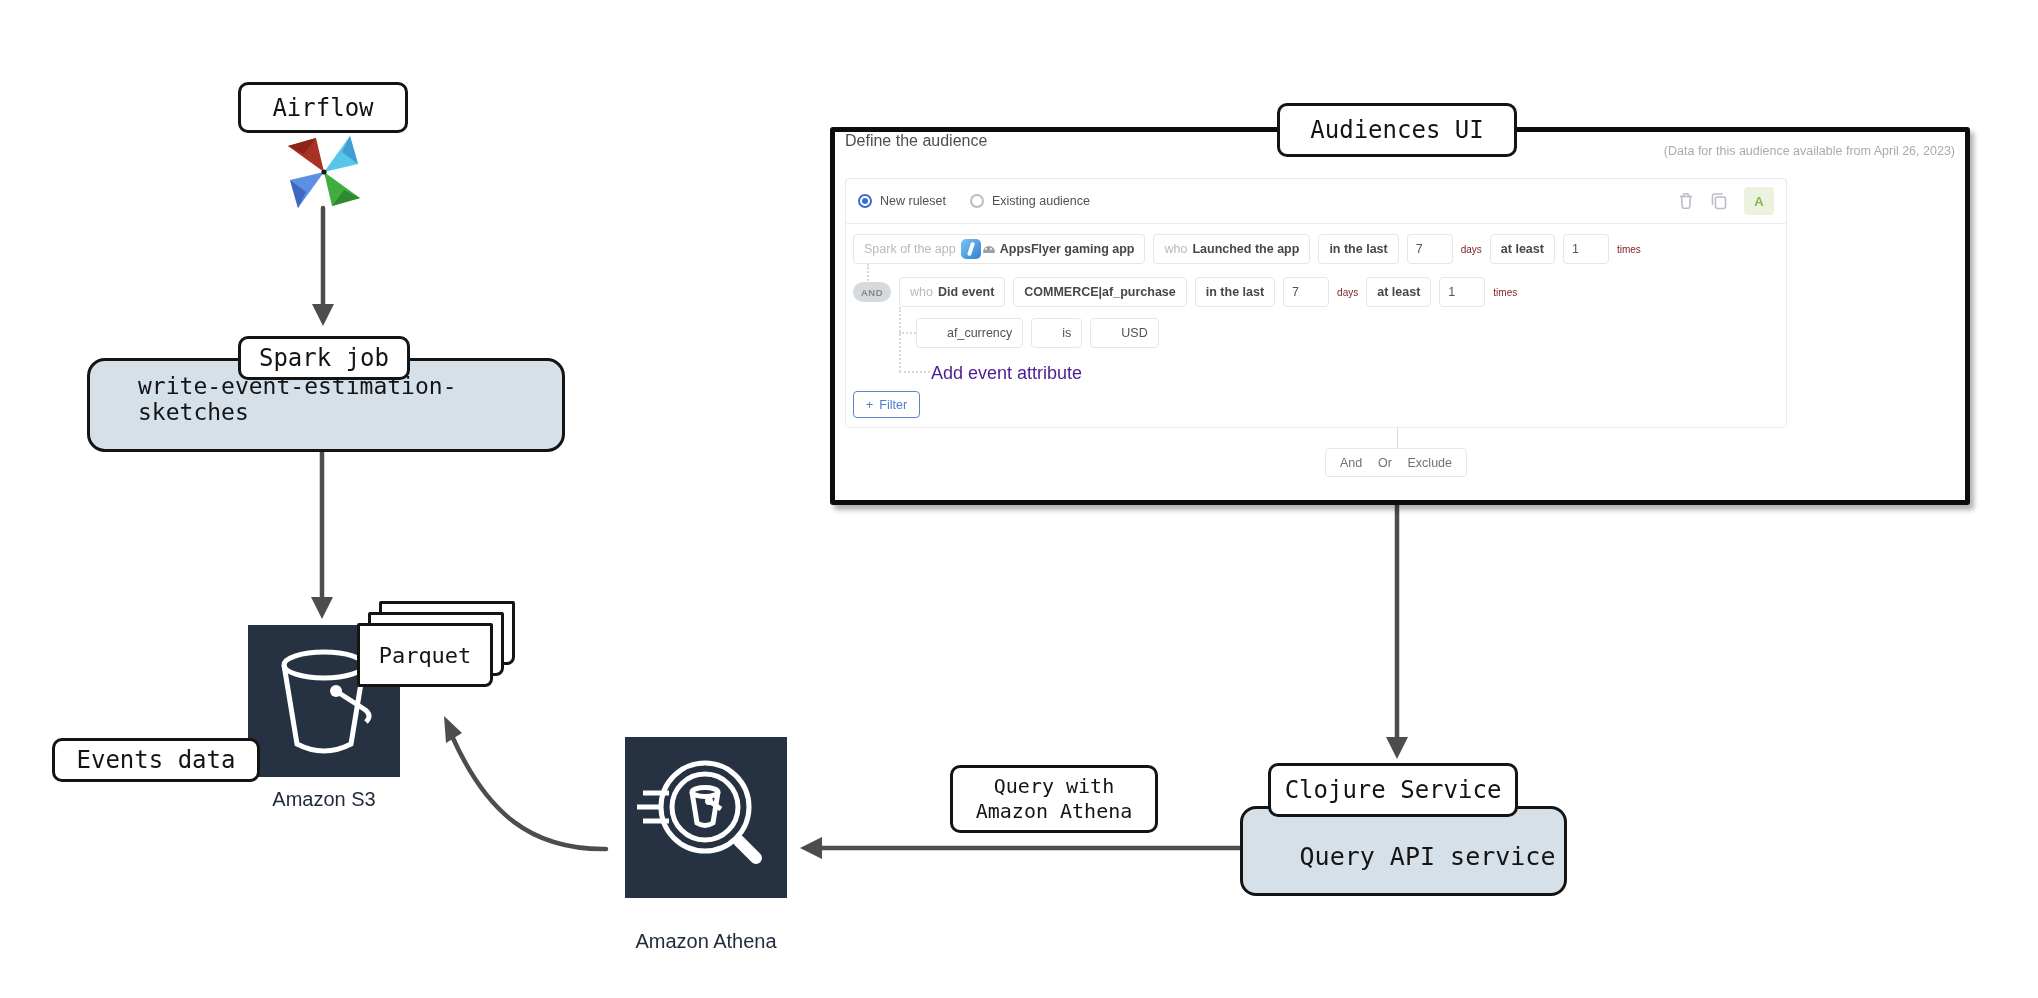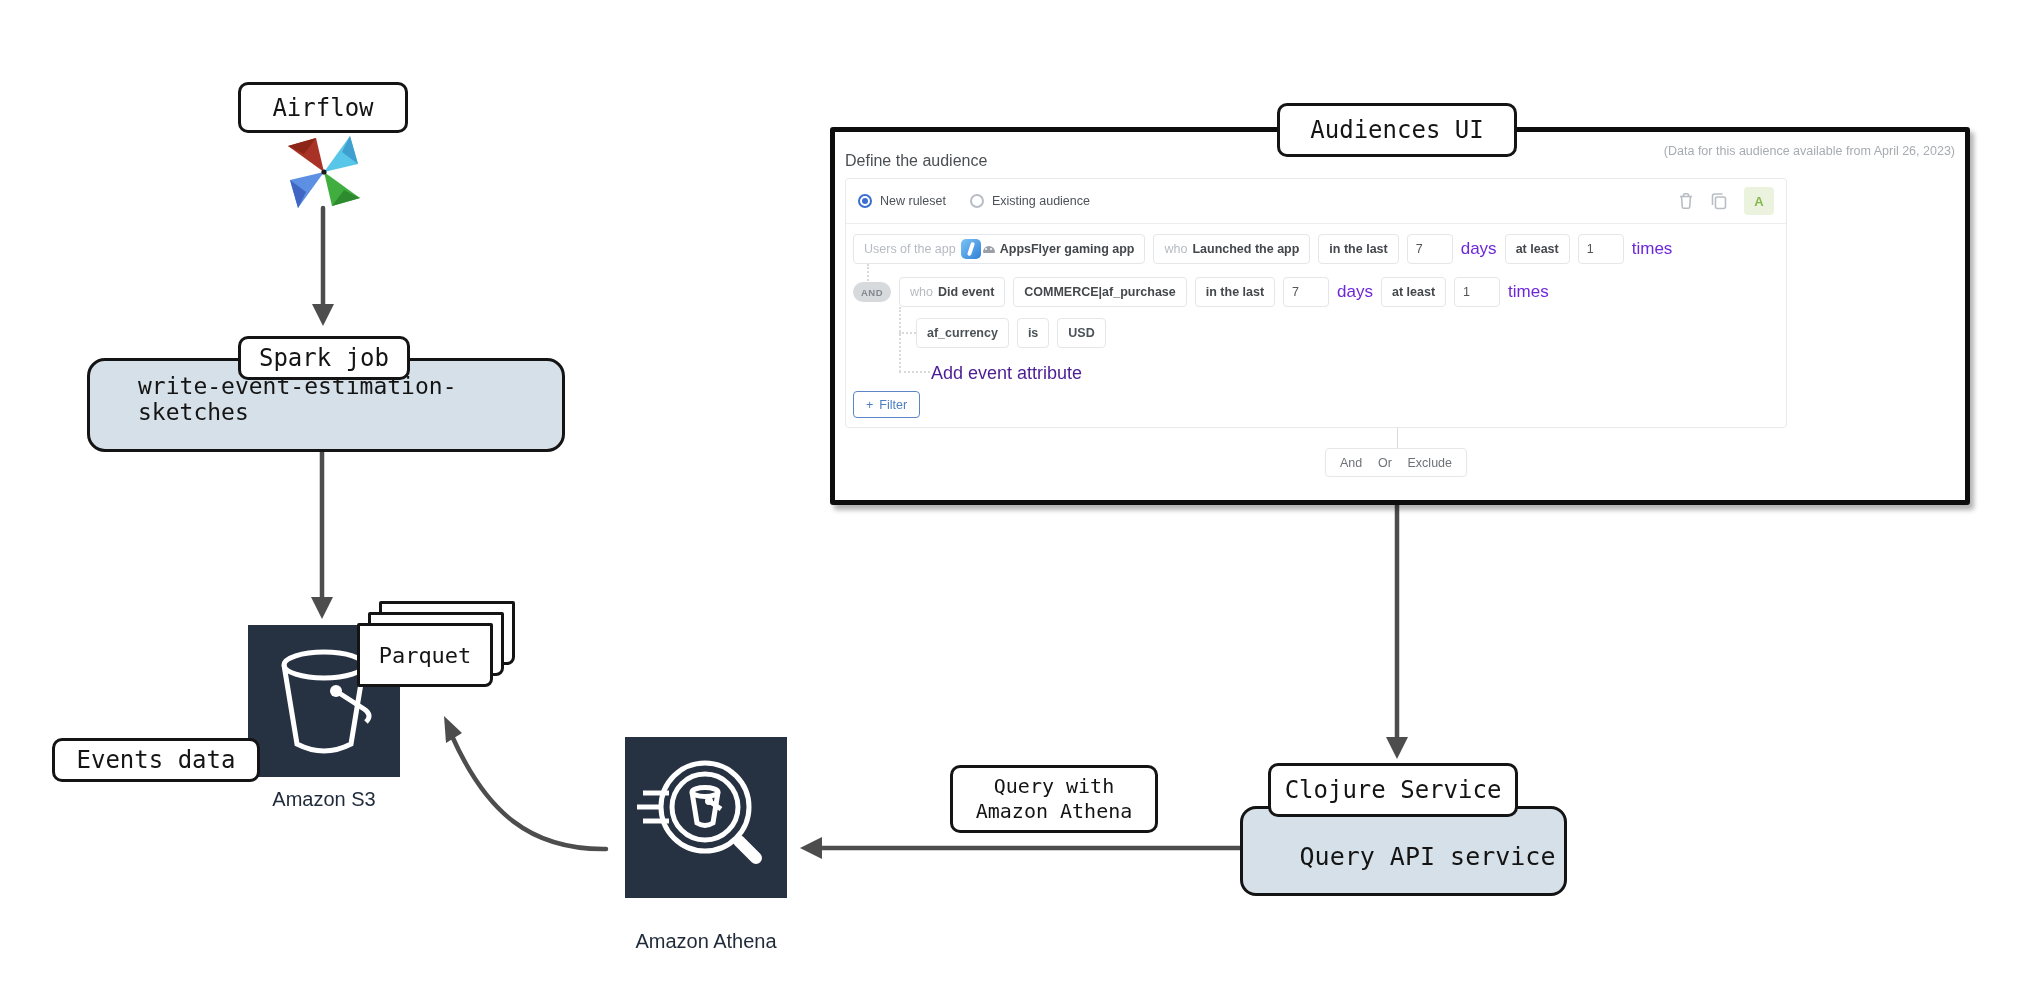--- a/index.html
+++ b/index.html
@@ -19,43 +19,43 @@
   .awsicon{position:absolute;background:#263141;z-index:2;}
   .awscaption{position:absolute;font-weight:400;font-size:20px;color:#1f2a3a;z-index:2;
               text-align:center;transform:translateX(-50%);white-space:nowrap;}
   .page{position:absolute;background:#ffffff;border:3px solid #141414;box-sizing:border-box;
         width:136px;height:64px;border-radius:2px 2px 8px 2px;}
 
   
   #panel{position:absolute;left:830px;top:127px;width:1140px;height:378px;background:#ffffff;
          border:5px solid #0d0d0d;border-radius:3px;z-index:1;box-sizing:border-box;
          box-shadow:4px 5px 5px rgba(0,0,0,0.30);}
-  #panel .title{position:absolute;left:10px;top:20px;font-size:16px;font-weight:500;color:#4b4f54;text-align:center;}
+  #panel .title{position:absolute;left:10px;top:0;font-size:16px;font-weight:500;color:#4b4f54;text-align:center;}
   #panel .note{position:absolute;right:10px;top:12px;font-size:12.5px;color:#a7acb1;}
   #card{position:absolute;left:10px;top:46px;width:942px;height:250px;background:#ffffff;
         border:1px solid #e9e9e9;border-radius:4px;box-sizing:border-box;}
   .radiorow{position:absolute;left:0;top:0;width:100%;height:45px;display:flex;align-items:center;
             padding:0 12px;box-sizing:border-box;border-bottom:1px solid #ededed;}
   .radio{width:14px;height:14px;border-radius:50%;box-sizing:border-box;display:inline-block;flex:none;}
   .radio.on{border:2px solid #3a6fd0;position:relative;}
   .radio.on::after{content:"";position:absolute;left:2px;top:2px;width:6px;height:6px;border-radius:50%;background:#3a6fd0;}
   .radio.off{border:2px solid #b9bec4;}
   .radiolabel{font-size:12.5px;color:#4c5157;margin:0 24px 0 8px;}
   .rowicons{margin-left:auto;display:flex;align-items:center;gap:16px;}
   .abadge{width:30px;height:28px;background:#ebf3de;border-radius:4px;display:flex;align-items:center;
           justify-content:center;font-size:13px;font-weight:700;color:#85b84d;}
   .rrow{position:absolute;display:flex;align-items:center;gap:8px;height:30px;}
   .pill{display:inline-flex;align-items:center;gap:5px;height:30px;padding:0 10px;background:#fff;
         border:1px solid #e4e6e9;border-radius:4px;font-size:12.5px;white-space:nowrap;box-sizing:border-box;}
   .gtx{color:#b6bbc1;}
   .btx{color:#44484d;font-weight:700;}
-  .mtx{color:#4c5358;font-weight:700;}
+  .mtx{color:#4c5358;font-weight:400;margin-left:20px;}
   .num{width:46px;height:30px;border:1px solid #e4e6e9;border-radius:4px;padding:0 0 0 8px;
        font-size:12.5px;color:#555;font-family:"Liberation Sans",sans-serif;box-sizing:border-box;outline:none;}
-  .loose{font-size:17px;color:#6d28d9;}
+  .loose{font-size:10px;color:#7f1d1d;}
   .andbadge{height:20px;padding:0 8px;background:#d7dadd;border-radius:10px;display:inline-flex;
             align-items:center;font-size:9.5px;font-weight:700;color:#83888d;letter-spacing:.5px;}
   .link{position:absolute;font-size:18px;color:#4c1d95;cursor:pointer;}
   .filterbtn{position:absolute;height:27px;padding:0 12px;border:1px solid #5a86c6;border-radius:4px;
              background:#fff;color:#4b7fc3;font-size:12.5px;display:inline-flex;align-items:center;gap:6px;
              font-family:"Liberation Sans",sans-serif;cursor:pointer;}
   .dotv{position:absolute;width:0;border-left:2px dotted #d9d9d9;}
   .doth{position:absolute;height:0;border-top:2px dotted #d9d9d9;}
   .connector{position:absolute;width:1px;background:#d9d9d9;}
   .bottomgroup{position:absolute;left:490px;top:316px;width:142px;height:29px;background:#fff;
@@ -190,21 +190,21 @@
               <rect x="5.5" y="5" width="10" height="11.5" rx="2"></rect>
               <path d="M12.5,2 H4.5 Q2.5,2 2.5,4 V13"></path>
             </svg>
           </span>
           <span class="abadge">A</span>
         </span>
       </div>
 
       <div class="rrow" style="left:7px;top:55px;">
         <span class="pill">
-          <span class="gtx">Users of the app</span>
+          <span class="gtx">Spark of the app</span>
           <span class="appicon"></span>
           <span class="android"></span>
           <span class="btx">AppsFlyer gaming app</span>
         </span>
         <span class="pill">
           <span class="gtx">who</span>
           <span class="btx">Launched the app</span>
         </span>
         <span class="pill">
           <span class="btx">in the last</span>

